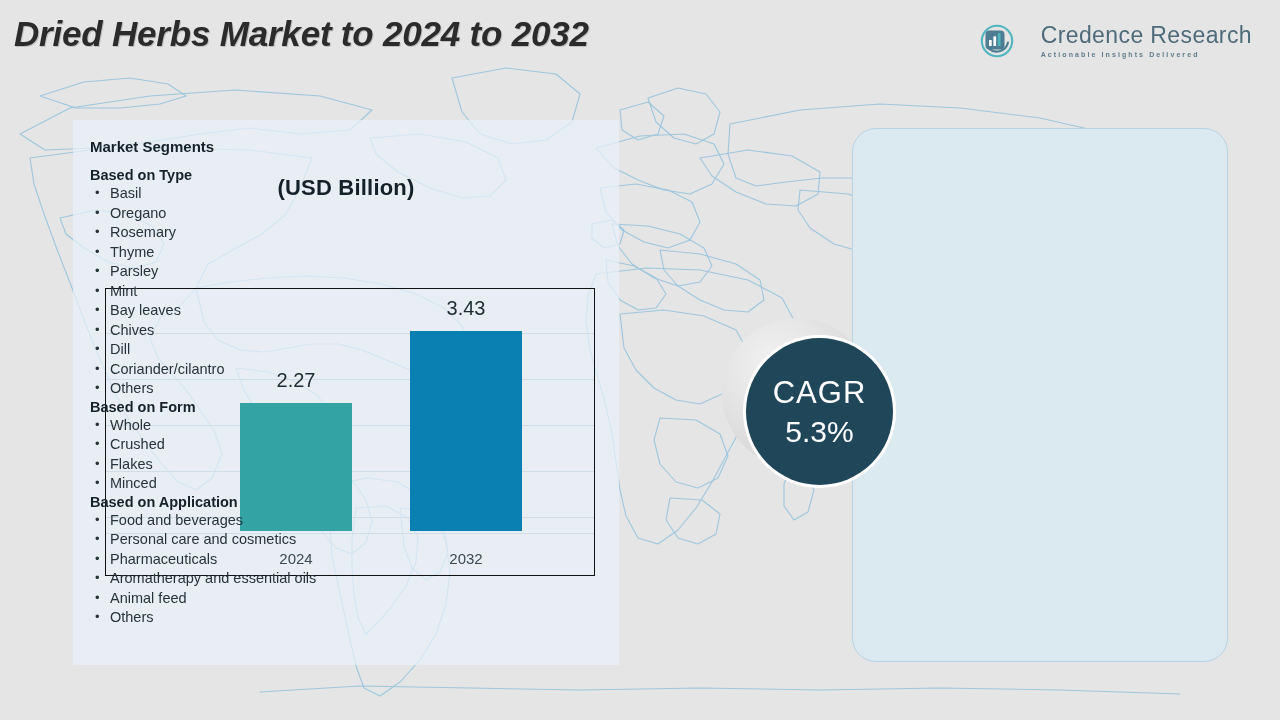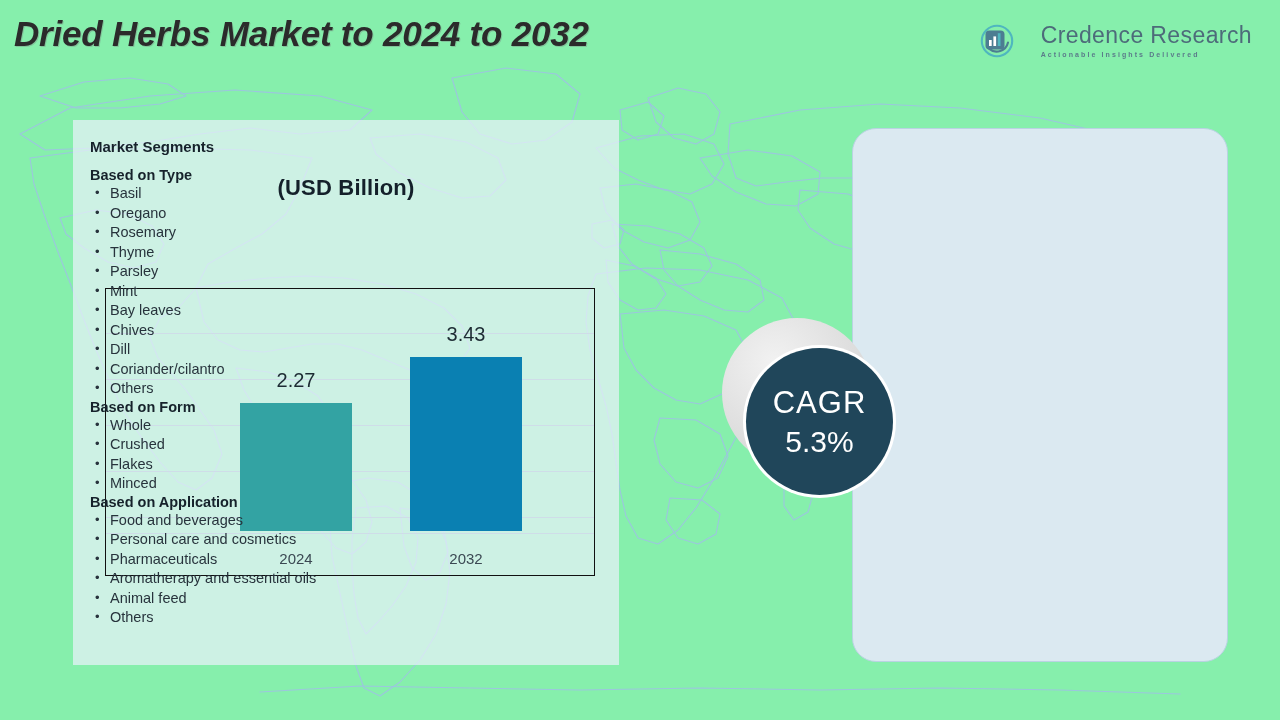--- a/index.html
+++ b/index.html
@@ -2,21 +2,21 @@
 <html><head>
 <meta charset="utf-8">
 <style>
   html,body{margin:0;padding:0;}
   body{
     width:1280px;height:720px;overflow:hidden;
     background:#ffffff;
     font-family:"Liberation Sans", sans-serif;
     position:relative;
   }
-  #stage{position:absolute;left:0;top:0;width:1280px;height:720px;overflow:hidden;background:#86efac;}
+  #stage{position:absolute;left:0;top:0;width:1280px;height:720px;overflow:hidden;background:#e5e5e5;}
 
   
   #worldmap{position:absolute;left:0;top:38px;width:1280px;height:682px;}
   #worldmap svg{width:100%;height:100%;display:block;}
 
   
   .page-title{
     position:absolute;left:14px;top:14px;
     font-size:35px;font-weight:bold;font-style:italic;
     color:#2b2b2b;letter-spacing:-0.2px;white-space:nowrap;
@@ -59,21 +59,21 @@
     font-size:15px;color:#3b4953;
   }
 
   
   .cagr-wrap{position:absolute;left:722px;top:318px;width:172px;height:165px;z-index:7;}
   .cagr-halo{
     position:absolute;left:0;top:0;width:150px;height:150px;border-radius:50%;
     background:radial-gradient(circle at 35% 30%, #f2f2f2 0%, #dedede 55%, #cfcfcf 100%);
   }
   .cagr-circle{
-    position:absolute;left:24px;top:30px;width:147px;height:147px;border-radius:50%;
+    position:absolute;left:24px;top:20px;width:147px;height:147px;border-radius:50%;
     background:#20465a;
     box-shadow:0 0 0 3px #ffffff;
     display:flex;flex-direction:column;align-items:center;justify-content:center;
     color:#fff;
   }
   .cagr-label{font-size:31px;letter-spacing:1px;line-height:1;}
   .cagr-value{font-size:30px;line-height:1;margin-top:9px;}
 
   
   .seg-panel{
@@ -193,21 +193,21 @@
         <div class="grid" style="top: 182px;"></div>
         <div class="grid" style="top: 228px;"></div>
         <div class="grid" style="top: 244px;"></div>
       </div>
     <div class="bars" id="bars">
         <div class="bar" style="left: 134px; width: 112px; height: 128px;">
           <div class="rect" style="background: rgb(51, 163, 163);"></div>
           <div class="val">2.27</div>
           <div class="cat">2024</div>
         </div>
-        <div class="bar" style="left: 304px; width: 112px; height: 174px;">
+        <div class="bar" style="left: 304px; width: 112px; height: 200px;">
           <div class="rect" style="background: rgb(10, 128, 178);"></div>
           <div class="val">3.43</div>
           <div class="cat">2032</div>
         </div>
       </div>
   </div>
 
   <div class="cagr-wrap">
     <div class="cagr-halo"></div>
     <div class="cagr-circle">

